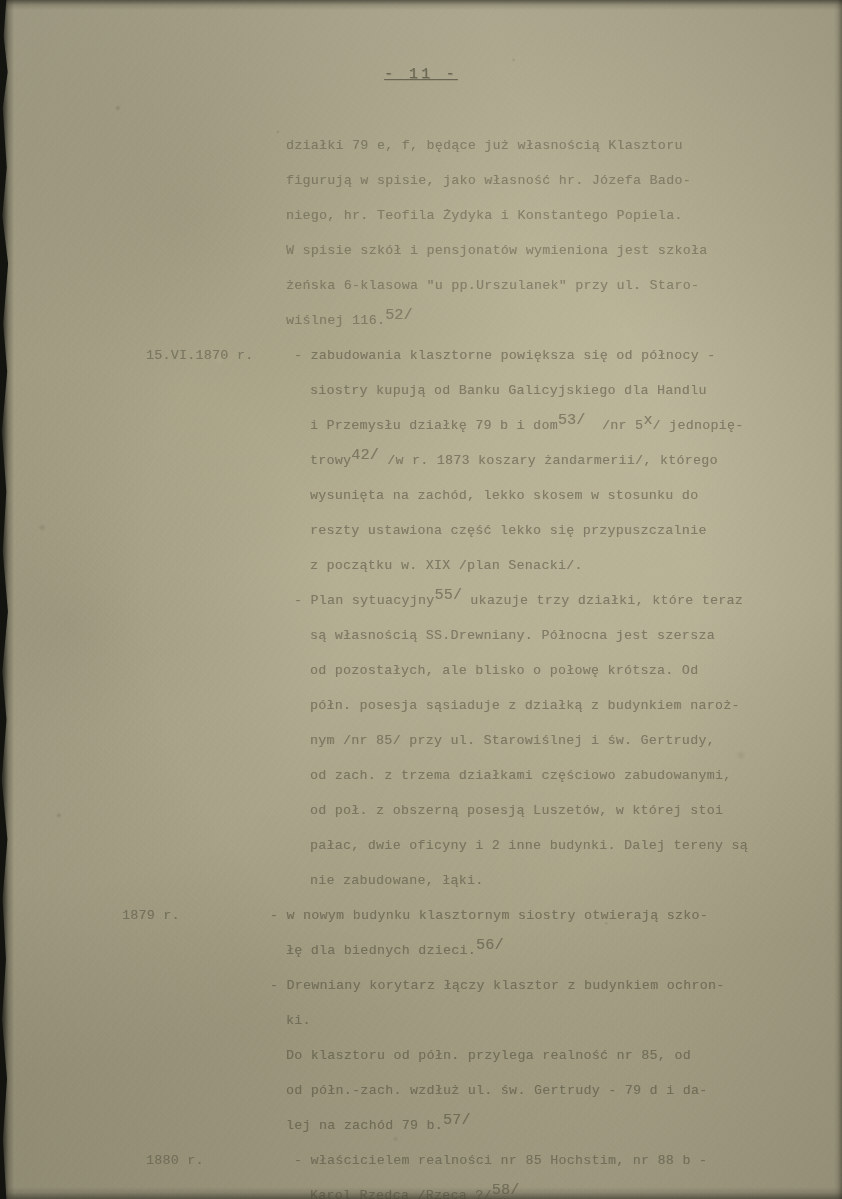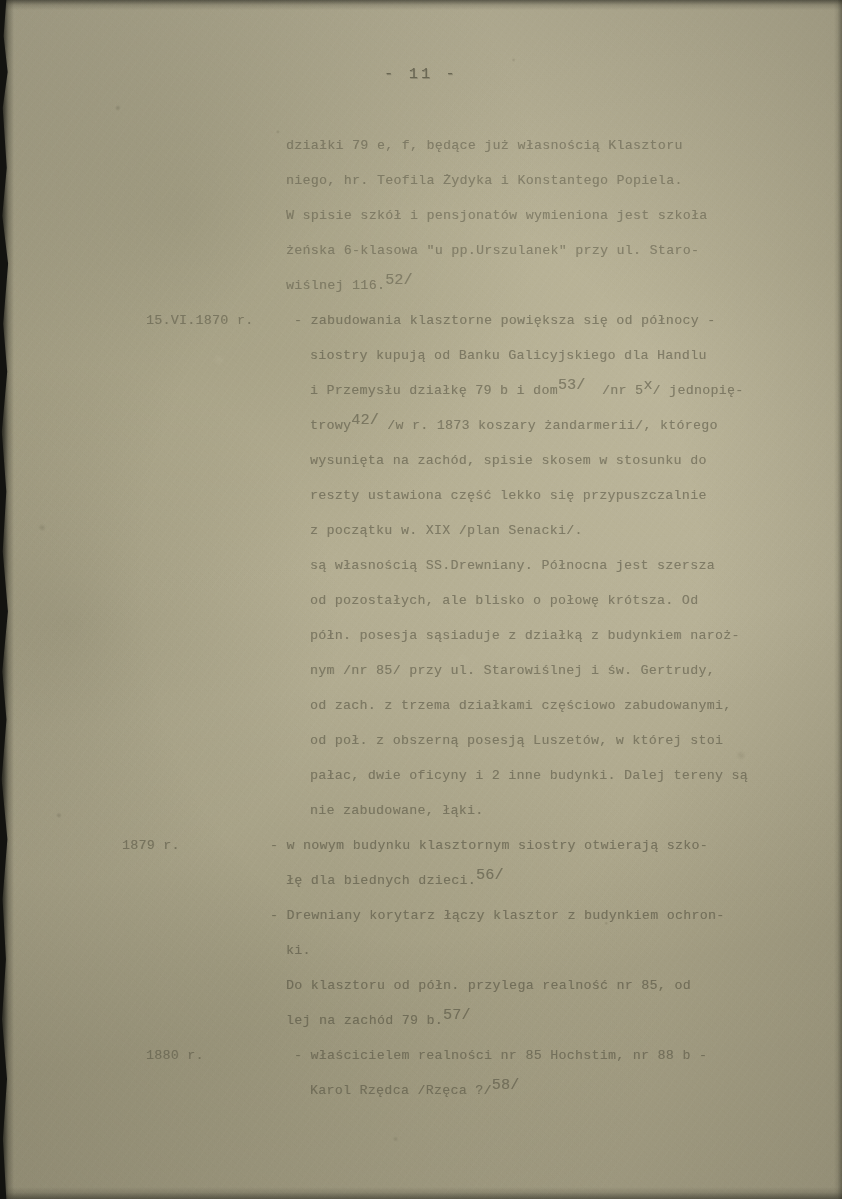--- a/index.html
+++ b/index.html
@@ -110,20 +110,21 @@
     position: absolute;
     top: 65px;
     left: 0;
     width: 842px;
     text-align: center;
     font-size: 15.5px;
     letter-spacing: 3px;
     color: #504e3d;
     opacity: 0.72;
     text-shadow: 0.5px 0.5px 0 rgba(90,88,70,0.5);
+    text-decoration: underline;
   }
   .body {
     position: absolute;
     top: 128px;
     left: 122px;
     width: 720px;
   }
   .entry {
     display: flex;
     align-items: flex-start;
@@ -173,56 +174,59 @@
   <div class="typed">
 
     <div class="page-number">- 11 -</div>
 
     <div class="body">
 
       <div class="entry fade-c">
         <div class="date-col"></div>
         <div class="text-col">
           <div class="line ind2"><span>działki 79 e, f, będące już własnością Klasztoru</span></div>
+          <div class="line ind2"><span>figurują w spisie, jako własność hr. Józefa Bado-</span></div>
           <div class="line ind2"><span>niego, hr. Teofila Żydyka i Konstantego Popiela.</span></div>
           <div class="line ind2"><span>W spisie szkół i pensjonatów wymieniona jest szkoła</span></div>
           <div class="line ind2"><span>żeńska 6-klasowa "u pp.Urszulanek" przy ul. Staro-</span></div>
           <div class="line ind2"><span>wiślnej 116.</span><sup>52/</sup></div>
         </div>
       </div>
 
       <div class="entry fade-b">
         <div class="date-col">15.VI.1870 r.</div>
         <div class="text-col">
           <div class="line ind1"><span>- zabudowania klasztorne powiększa się od północy -</span></div>
           <div class="line ind2"><span>siostry kupują od Banku Galicyjskiego dla Handlu</span></div>
           <div class="line ind2"><span>i Przemysłu działkę 79 b i dom</span><sup>53/</sup><span>  /nr 5</span><sup>x</sup><span>/ jednopię-</span></div>
           <div class="line ind2"><span>trowy</span><sup>42/</sup><span> /w r. 1873 koszary żandarmerii/, którego</span></div>
-          <div class="line ind2"><span>wysunięta na zachód, spisie skosem w stosunku do</span></div>
+          <div class="line ind2"><span>wysunięta na zachód, lekko skosem w stosunku do</span></div>
           <div class="line ind2"><span>reszty ustawiona część lekko się przypuszczalnie</span></div>
           <div class="line ind2"><span>z początku w. XIX /plan Senacki/.</span></div>
+          <div class="line ind1"><span>- Plan sytuacyjny</span><sup>55/</sup><span> ukazuje trzy działki, które teraz</span></div>
           <div class="line ind2"><span>są własnością SS.Drewniany. Północna jest szersza</span></div>
           <div class="line ind2"><span>od pozostałych, ale blisko o połowę krótsza. Od</span></div>
           <div class="line ind2"><span>półn. posesja sąsiaduje z działką z budynkiem naroż-</span></div>
           <div class="line ind2"><span>nym /nr 85/ przy ul. Starowiślnej i św. Gertrudy,</span></div>
           <div class="line ind2"><span>od zach. z trzema działkami częściowo zabudowanymi,</span></div>
           <div class="line ind2"><span>od poł. z obszerną posesją Luszetów, w której stoi</span></div>
           <div class="line ind2"><span>pałac, dwie oficyny i 2 inne budynki. Dalej tereny są</span></div>
           <div class="line ind2"><span>nie zabudowane, łąki.</span></div>
         </div>
       </div>
 
       <div class="entry fade-d">
         <div class="date-col">1879 r.</div>
         <div class="text-col">
           <div class="line ind1"><span>- w nowym budynku klasztornym siostry otwierają szko-</span></div>
           <div class="line ind2"><span>łę dla biednych dzieci.</span><sup>56/</sup></div>
           <div class="line ind1"><span>- Drewniany korytarz łączy klasztor z budynkiem ochron-</span></div>
           <div class="line ind2"><span>ki.</span></div>
           <div class="line ind2"><span>Do klasztoru od półn. przylega realność nr 85, od</span></div>
+          <div class="line ind2"><span>od półn.-zach. wzdłuż ul. św. Gertrudy - 79 d i da-</span></div>
           <div class="line ind2"><span>lej na zachód 79 b.</span><sup>57/</sup></div>
         </div>
       </div>
 
       <div class="entry fade-b">
         <div class="date-col">1880 r.</div>
         <div class="text-col">
           <div class="line ind1"><span>- właścicielem realności nr 85 Hochstim, nr 88 b -</span></div>
           <div class="line ind2"><span>Karol Rzędca /Rzęca ?/</span><sup>58/</sup></div>
         </div>

